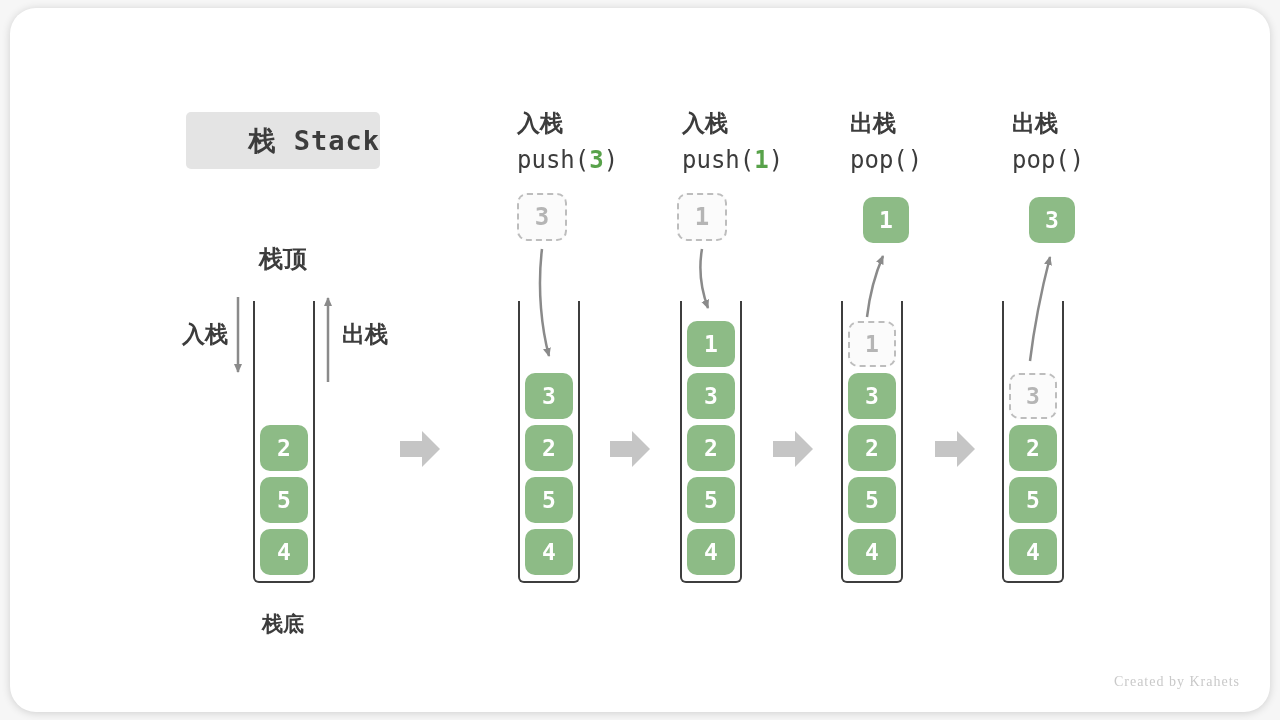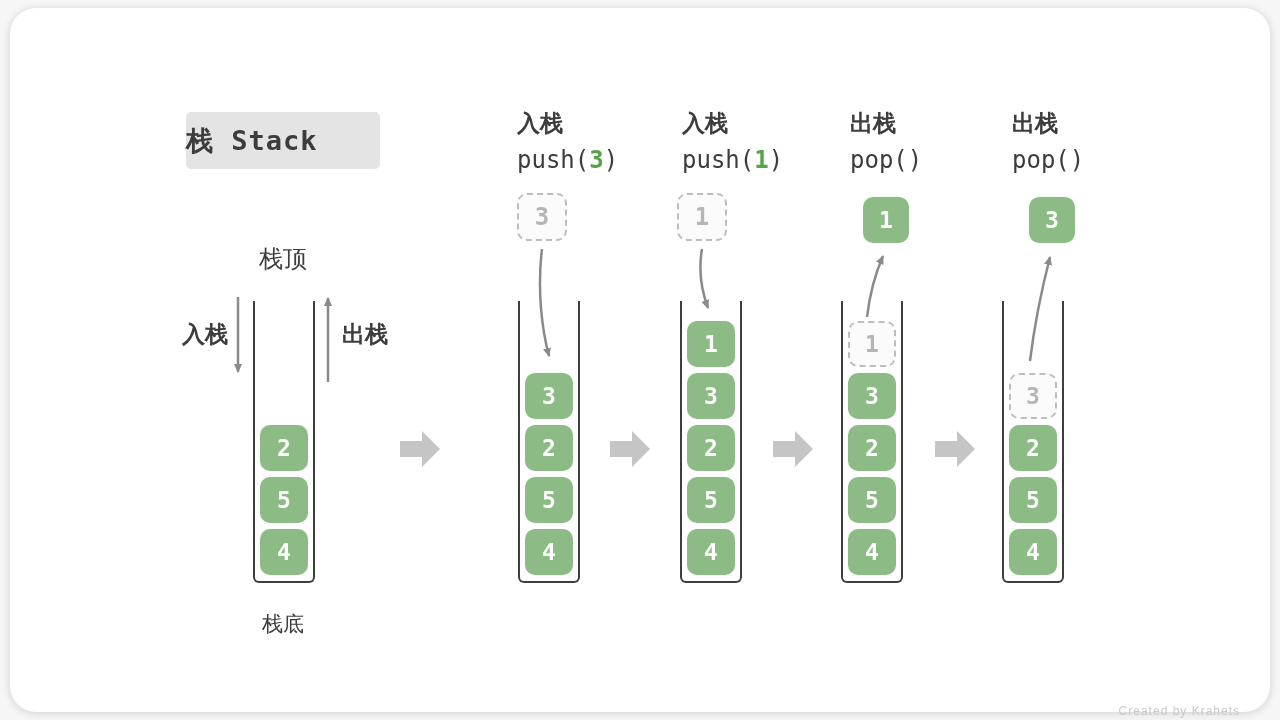--- a/index.html
+++ b/index.html
@@ -1,32 +1,32 @@
 <!DOCTYPE html>
 <html style="--green: #8dbb86; --arg-green: #58a24a; --dark: #3c3c3c; --wall: #3e3e3e; --gray-arrow: #8a8a8a; --light-arrow: #c5c5c5; --ghost-border: #bdbdbd; --ghost-text: #b5b5b5; --title-bg: #e4e4e4; --watermark: #c9c9c9;"><head>
 <meta charset="utf-8">
 <style>
   html,body{margin:0;padding:0;background:#f6f6f6;}
   .canvas{position:relative;width:1280px;height:720px;font-family:"Liberation Sans",sans-serif;overflow:hidden;background:#f6f6f6;}
   .card{position:absolute;left:10px;top:8px;width:1260px;height:704px;background:#ffffff;border-radius:26px;box-shadow:0 1px 8px rgba(0,0,0,0.16);}
   .abs{position:absolute;}
-  .title-box{position:absolute;left:186px;top:112px;width:194px;height:57px;background:var(--title-bg);border-radius:5px;display:flex;align-items:center;justify-content:flex-start;}
+  .title-box{position:absolute;left:186px;top:112px;width:194px;height:57px;background:var(--title-bg);border-radius:5px;display:flex;align-items:center;justify-content:flex-end;}
   .title-text{font-family:"DejaVu Sans Mono",monospace;font-weight:700;font-size:27px;color:var(--dark);letter-spacing:1px;}
-  .cjk{font-weight:400;color:var(--dark);font-size:23px;}
+  .cjk{font-weight:700;color:var(--dark);font-size:23px;}
   .side-label{position:absolute;font-weight:700;color:var(--dark);font-size:23px;}
   .op{position:absolute;top:108px;}
   .op-cn{font-weight:700;color:var(--dark);font-size:23px;}
   .op-code{margin-top:7px;font-family:"DejaVu Sans Mono",monospace;font-size:24px;color:var(--dark);}
   .op-arg{color:var(--arg-green);font-weight:700;}
   .container{position:absolute;top:301px;width:62px;height:282px;box-sizing:border-box;background:#ffffff;border-left:2px solid var(--wall);border-right:2px solid var(--wall);border-bottom:2px solid var(--wall);border-radius:0 0 6px 6px;}
   .item{position:absolute;width:48px;height:46px;border-radius:10px;background:var(--green);color:#ffffff;display:flex;align-items:center;justify-content:center;font-family:"DejaVu Sans Mono",monospace;font-weight:700;font-size:23px;}
   .ghost{position:absolute;width:48px;height:46px;box-sizing:border-box;border-radius:10px;background:#fbfbfb;border:2px dashed var(--ghost-border);color:var(--ghost-text);display:flex;align-items:center;justify-content:center;font-family:"DejaVu Sans Mono",monospace;font-weight:700;font-size:23px;}
   .pending{position:absolute;width:50px;height:48px;box-sizing:border-box;border-radius:10px;background:#fbfbfb;border:2px dashed var(--ghost-border);color:var(--ghost-text);display:flex;align-items:center;justify-content:center;font-family:"DejaVu Sans Mono",monospace;font-weight:700;font-size:24px;}
   .popped{position:absolute;width:46px;height:46px;border-radius:10px;background:var(--green);color:#ffffff;display:flex;align-items:center;justify-content:center;font-family:"DejaVu Sans Mono",monospace;font-weight:700;font-size:23px;}
-  .watermark{position:absolute;right:40px;top:704px;font-family:Liberation Sans, sans-serif;font-size:12px;letter-spacing:1px;color:var(--watermark);}
+  .watermark{position:absolute;right:40px;top:674px;font-family:Liberation Serif, serif;font-size:14px;letter-spacing:1px;color:var(--watermark);}
   svg.overlay{position:absolute;left:0;top:0;pointer-events:none;}
   .flow-arrow{fill:var(--light-arrow);}
   .thin-arrow{stroke:var(--gray-arrow);stroke-width:2.5;fill:none;}
 </style>
 </head>
 <body>
 
 <div class="canvas">
   <div class="card"></div>
 

